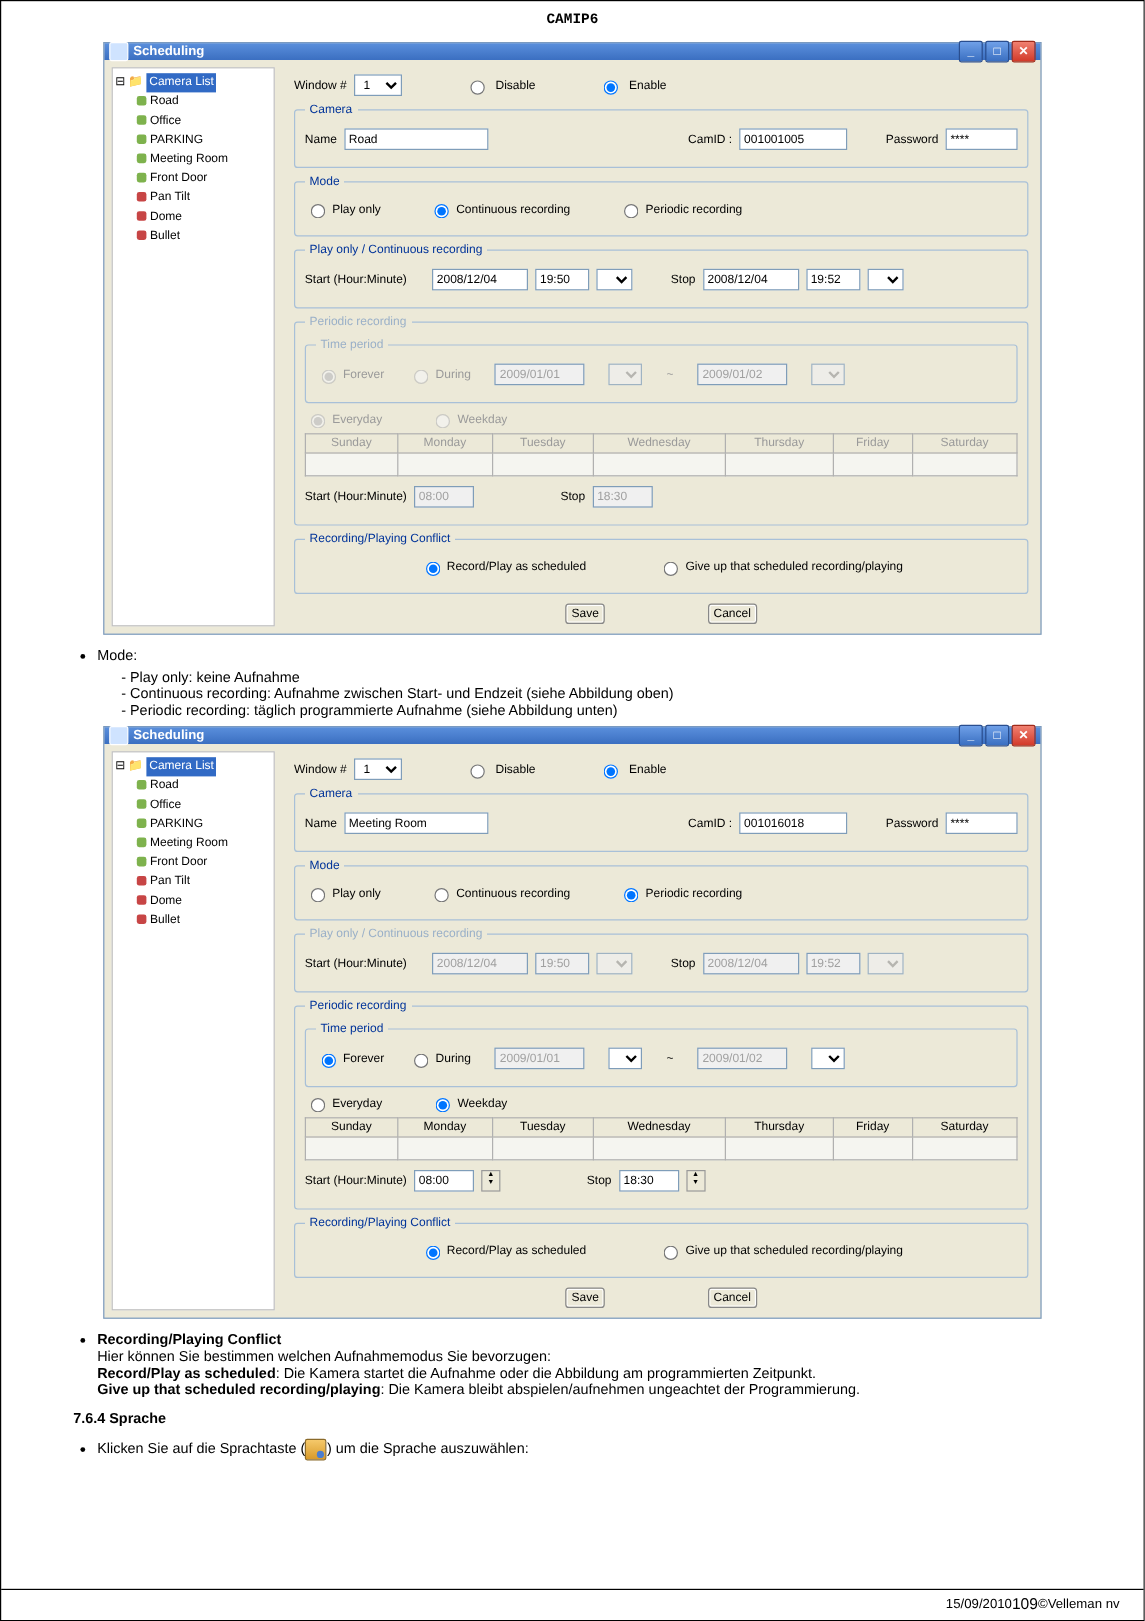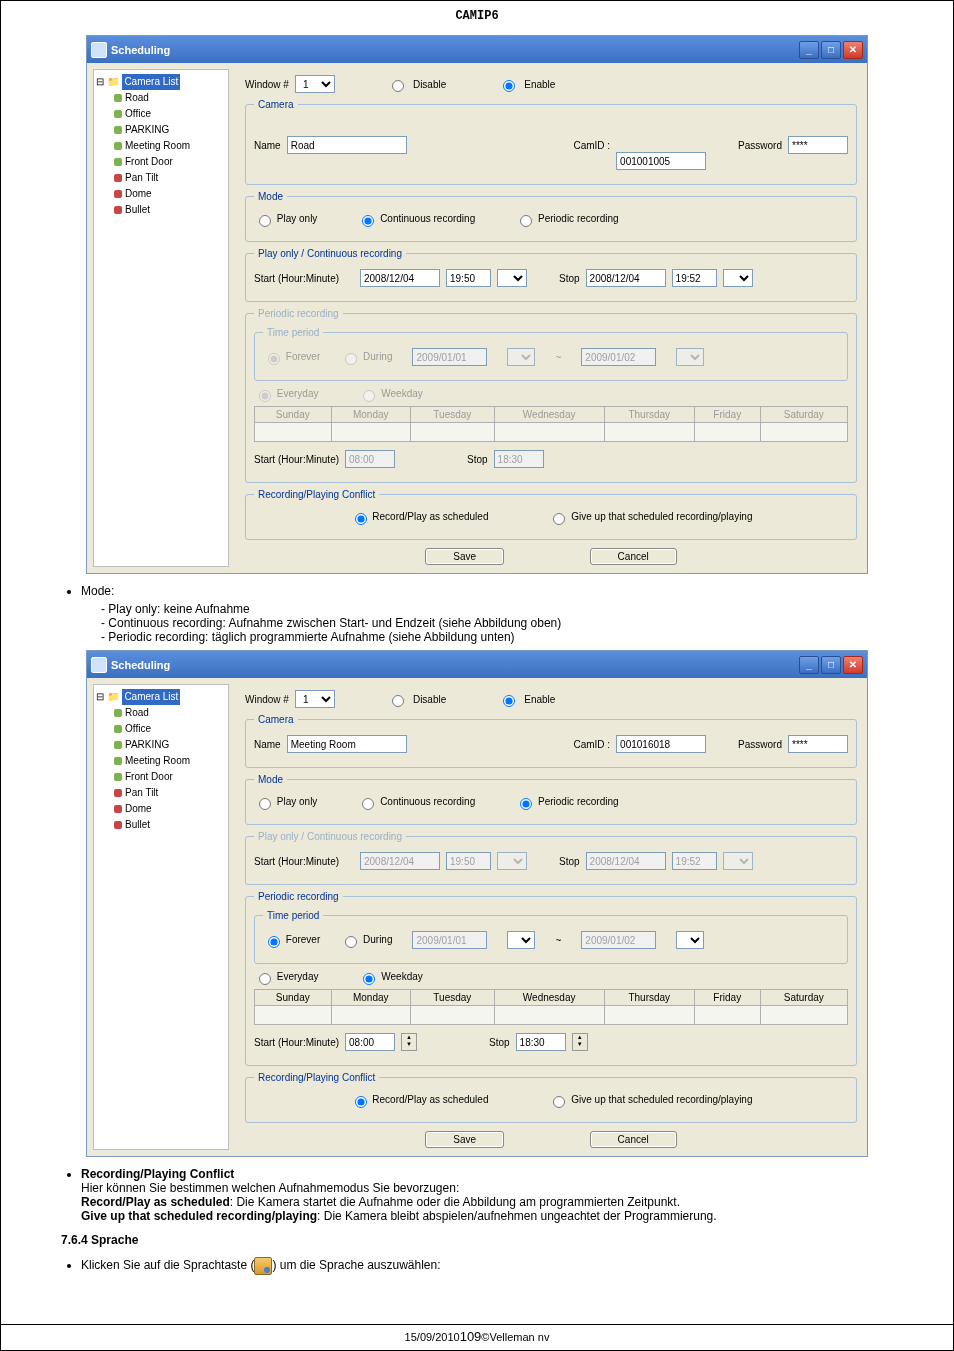--- a/index.html
+++ b/index.html
@@ -35,21 +35,21 @@
     margin: 6px auto 10px auto;
     border: 1px solid #7a9ac0;
     background: #ece9d8;
     font-size: 10px;
     color: #000;
   }
   .titlebar {
     display: flex;
     align-items: center;
     justify-content: space-between;
-    height: 27px;
+    height: 14px;
     background: linear-gradient(#5a8fdc,#3b6fc1);
     color: #fff;
     font-weight: bold;
     padding: 0 4px;
     font-size: 11px;
   }
   .titlebar-left { display:flex; align-items:center; gap:4px;}
   .win-icon { width:14px; height:14px; background:#cfe3ff; border:1px solid #fff; border-radius:2px;}
   .win-btns { display:flex; gap:2px; }
   .wbtn { width:18px; height:16px; display:flex; align-items:center; justify-content:center; font-size:10px; font-family:Arial; color:#fff; border:1px solid #2a4e8f; background:linear-gradient(#6fa0e8,#3a6fc1); border-radius:2px;}
@@ -85,38 +85,38 @@
     border-radius:3px;
     margin:6px 0;
     padding:6px 8px 10px;
   }
   fieldset legend { font-size:10px; color:#003399; padding:0 4px;margin-top:40px;}
   fieldset.disabled { color:#9a9a9a; }
   fieldset.disabled legend { color:#9ab0c8;}
   fieldset.disabled .inp, fieldset.disabled .sel { background:#f0f0f0; color:#a0a0a0;}
   .radio, .rad { width:12px;height:12px;vertical-align:middle;}
   .btn {
-    font-size:10px; padding:2px 27px; background:#ece9d8; border:1px solid #888; border-radius:3px;
+    font-size:10px; padding:2px 4px; background:#ece9d8; border:1px solid #888; border-radius:3px;
     box-shadow:inset 0 0 0 1px #fff;
   }
   table.days { width:100%; border-collapse:collapse; font-size:10px; margin-top:4px;}
   table.days th, table.days td { border:1px solid #b0b0b0; padding:2px 4px; text-align:center; background:#f5f5f0;margin-top:29px;}
   table.days th { background:#ece9d8; font-weight:normal;}
   table.days td { height:14px;}
   .action-row { text-align:center; margin-top:8px;}
   
   ul.b1 { list-style:disc; padding-left:40px; margin:10px 0 4px;}
   ul.b1 > li { margin-bottom:4px;}
   ul.dash { list-style:none; padding-left:60px; margin:2px 0;}
   ul.dash li::before { content:"- "; }
   .bodytext { margin-left:40px; margin-right:20px;}
   .section-h { font-weight:bold; margin:10px 0 4px 20px;}
   .footer {
     position:absolute; bottom:6px; left:0; right:0;
-    display:flex; justify-content:center; align-items:center;
+    display:flex; justify-content:flex-end; align-items:center;
     padding:4px 20px 0; border-top:1px solid #000; font-size:11px;
   }
   .footer .pg { font-size:13px;}
   .lang-icon {
     display:inline-block; width:16px; height:16px; vertical-align:middle;
     background:linear-gradient(#f5c96b,#d89a2a); border:1px solid #8a6a2a; border-radius:2px;
     position:relative;
   }
   .lang-icon::after{ content:""; position:absolute; right:1px; bottom:1px; width:6px;height:6px; background:#4a7dd0; border-radius:50%;}
 </style>
@@ -163,21 +163,21 @@
             <input type="radio" class="radio" checked="" style="">
             <span class="lbl">Enable</span>
           </div>
           <fieldset>
             <legend>Camera</legend>
             <div class="row">
               <span class="lbl">Name</span>
               <input class="inp" style="width: 120px;" value="Road">
               <span style="flex:1"></span>
               <span class="lbl">CamID :</span>
-              <input class="inp" style="width: 90px; margin-top: 32px;" value="001001005">
+              <input class="inp" style="width: 90px;" value="001001005">
               <span style="width:20px"></span>
               <span class="lbl">Password</span>
               <input class="inp" style="width: 60px;" value="****">
             </div>
           </fieldset>
           <fieldset>
             <legend>Mode</legend>
             <div class="row" style="gap:40px;">
               <label><input type="radio" class="radio" style=""> <span>Play only</span></label>
               <label><input type="radio" class="radio" checked="" style=""> <span>Continuous recording</span></label>

